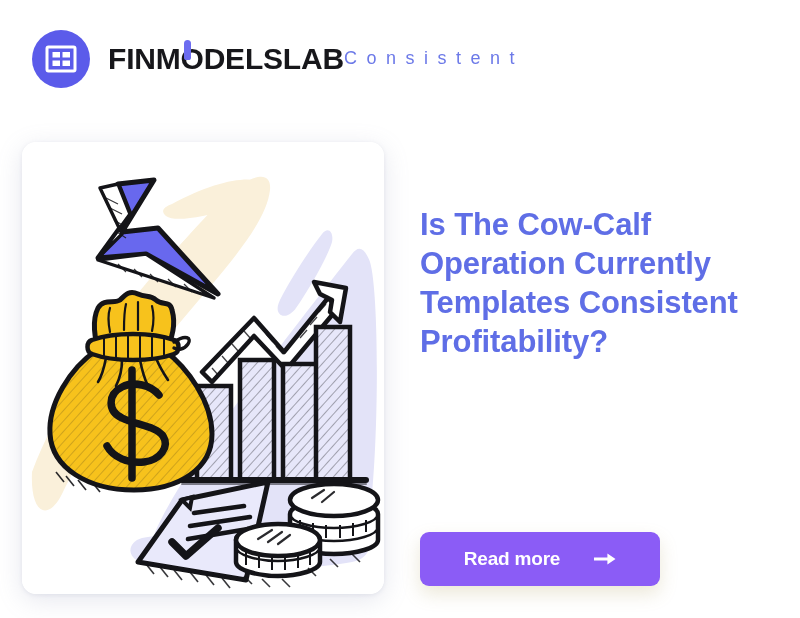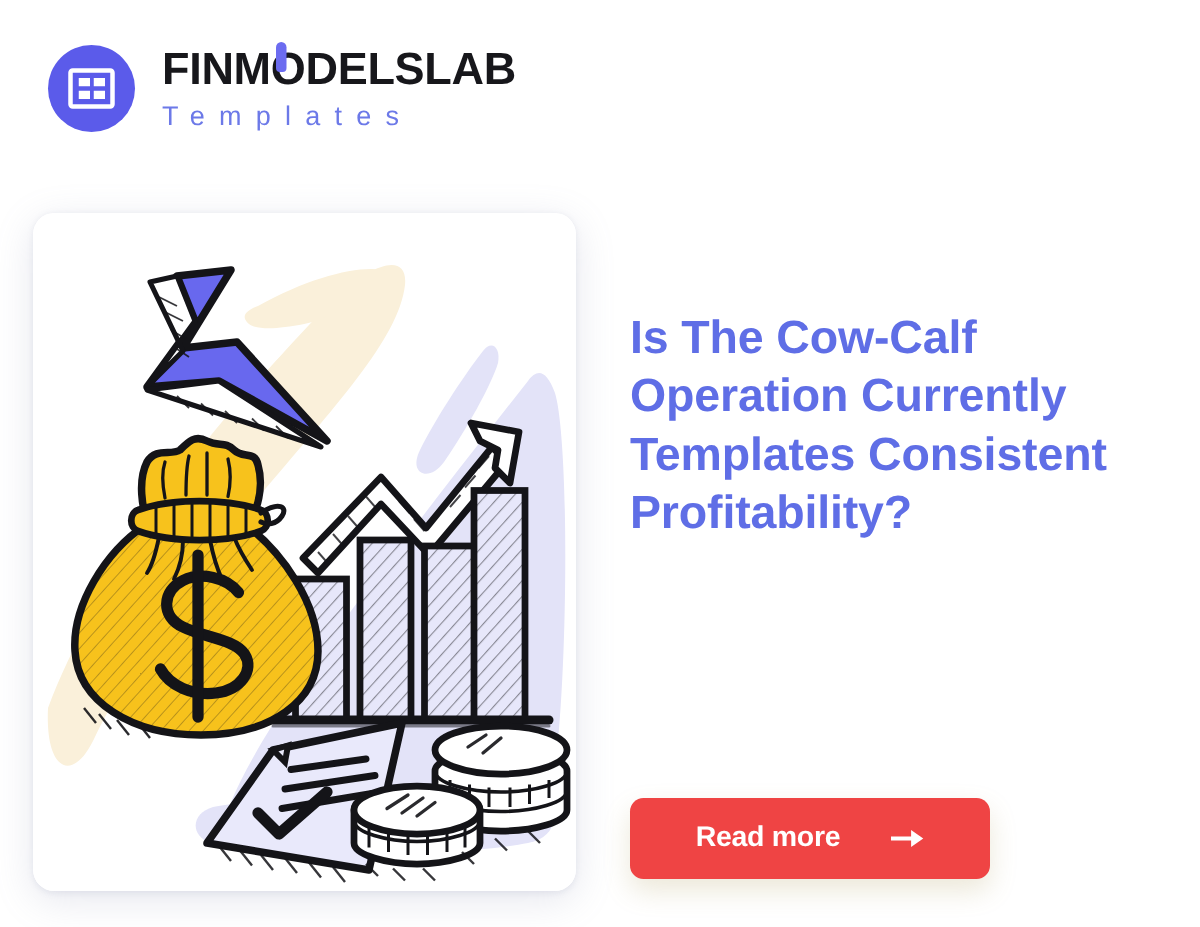--- a/index.html
+++ b/index.html
@@ -35,21 +35,20 @@
     align-items: center;
     justify-content: center;
     flex: 0 0 auto;
   }
 
   .brand-mark svg { display: block; }
 
   .brand-text {
     margin-left: 18px;
     display: flex;
-    flex-direction: column;
     justify-content: flex-end;
   }
 
   .brand-name {
     font-size: 30px;
     font-weight: bold;
     letter-spacing: -0.2px;
     color: #17171b;
     line-height: 1.02;
     position: relative;
@@ -105,21 +104,21 @@
     color: #5f6ee6;
     letter-spacing: -0.1px;
   }
 
   .cta {
     position: absolute;
     left: 420px;
     top: 532px;
     width: 240px;
     height: 54px;
-    background: #ef4444;
+    background: #8b5cf6;
     border: none;
     border-radius: 9px;
     cursor: pointer;
     display: flex;
     align-items: center;
     justify-content: center;
     gap: 34px;
     box-shadow: 0 8px 18px rgba(170, 150, 80, 0.22);
     font-family: "Liberation Sans", sans-serif;
   }
@@ -146,21 +145,21 @@
         <rect x="7.5" y="15.5" width="7.5" height="5.5" fill="#ffffff"></rect>
         <rect x="17.5" y="15.5" width="7.5" height="5.5" fill="#ffffff"></rect>
       </svg>
     </span>
   </div>
   <div class="brand-text">
     <div class="brand-name">
       <span>FINMODELSLAB</span>
       <span class="brand-pin"></span>
     </div>
-    <div class="brand-sub">Templates</div>
+    <div class="brand-sub">Consistent</div>
   </div>
 </div>
 
 <div class="illus-card">
   <svg viewBox="0 0 362 452">
     <defs>
       <pattern id="hatch" width="7" height="7" patternTransform="rotate(42)" patternUnits="userSpaceOnUse">
         <line x1="0" y1="0" x2="0" y2="7" stroke="#141418" stroke-width="1.5"></line>
       </pattern>
       <pattern id="hatchY" width="7" height="7" patternTransform="rotate(42)" patternUnits="userSpaceOnUse">

